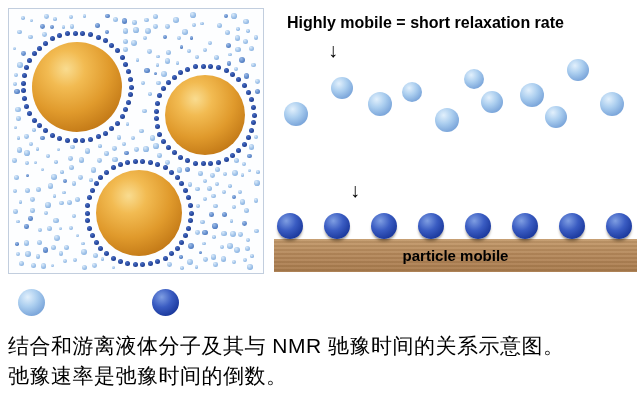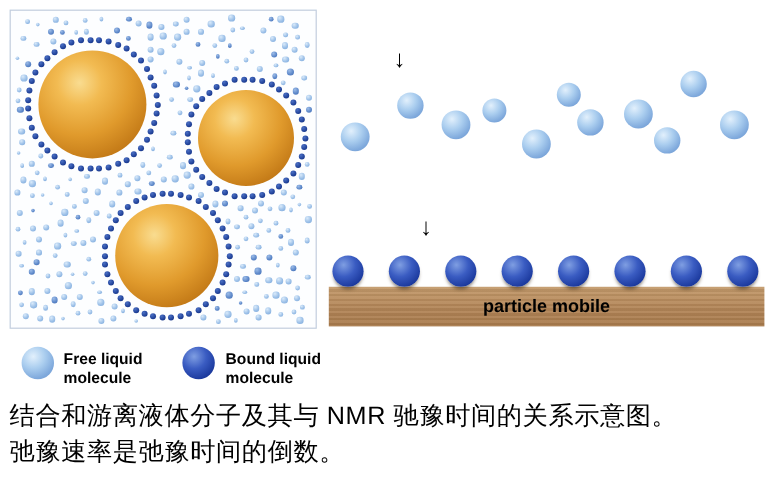--- a/index.html
+++ b/index.html
@@ -429,32 +429,31 @@
       <div class="dot mid" style="left: 114.814px; top: 141.528px; width: 4.75328px; height: 4.75328px;"></div>
       <div class="dot light" style="left: 52.5993px; top: 16.3317px; width: 3.24967px; height: 3.24967px;"></div>
       <div class="dot light" style="left: 102.75px; top: 256.869px; width: 3.20194px; height: 3.20194px;"></div>
       <div class="dot light" style="left: 230.537px; top: 189.766px; width: 5.91249px; height: 5.91249px;"></div>
       <div class="dot light" style="left: 246.372px; top: 69.707px; width: 4.9627px; height: 4.9627px;"></div>
       <div class="dot light" style="left: 3.93718px; top: 72.9243px; width: 4.29031px; height: 4.29031px;"></div>
       <div class="dot light" style="left: 59.0368px; top: 146.936px; width: 4.795px; height: 4.795px;"></div>
       <div class="dot light" style="left: 246.827px; top: 161.039px; width: 3.74383px; height: 3.74383px;"></div>
     </div>
 
+  <div class="heading" style="left:287px;top:14px;">Highly mobile = short relaxation rate</div>
   <div class="arrow" style="left:328px;top:40px;">↓</div>
 
   <div class="arrow" style="left:350px;top:180px;">↓</div>
 
   <div id="surface-bar" class="abs">
     <span id="surface-label">particle mobile</span>
   </div>
 
   <div class="free-sphere legend-sphere abs" style="left:18px;top:289px;"></div>
-  <div class="legend-label" style="left:53px;top:291px;width:80px;">Free liquid molecule</div>
   <div class="bound-sphere legend-sphere abs" style="left:152px;top:289px;"></div>
-  <div class="legend-label" style="left:188px;top:291px;width:92px;">Bound liquid molecule</div>
 
   <div class="caption" style="left:8px;top:332px;">结合和游离液体分子及其与 NMR 驰豫时间的关系示意图。</div>
   <div class="caption" style="left:8px;top:362px;">弛豫速率是弛豫时间的倒数。</div>
 <div class="free-sphere" style="left: 284px; top: 102px; width: 24px; height: 24px;"></div>
     <div class="free-sphere" style="left: 331px; top: 77px; width: 22px; height: 22px;"></div>
     <div class="free-sphere" style="left: 368px; top: 92px; width: 24px; height: 24px;"></div>
     <div class="free-sphere" style="left: 402px; top: 82px; width: 20px; height: 20px;"></div>
     <div class="free-sphere" style="left: 435px; top: 108px; width: 24px; height: 24px;"></div>
     <div class="free-sphere" style="left: 464px; top: 69px; width: 20px; height: 20px;"></div>
     <div class="free-sphere" style="left: 481px; top: 91px; width: 22px; height: 22px;"></div>

